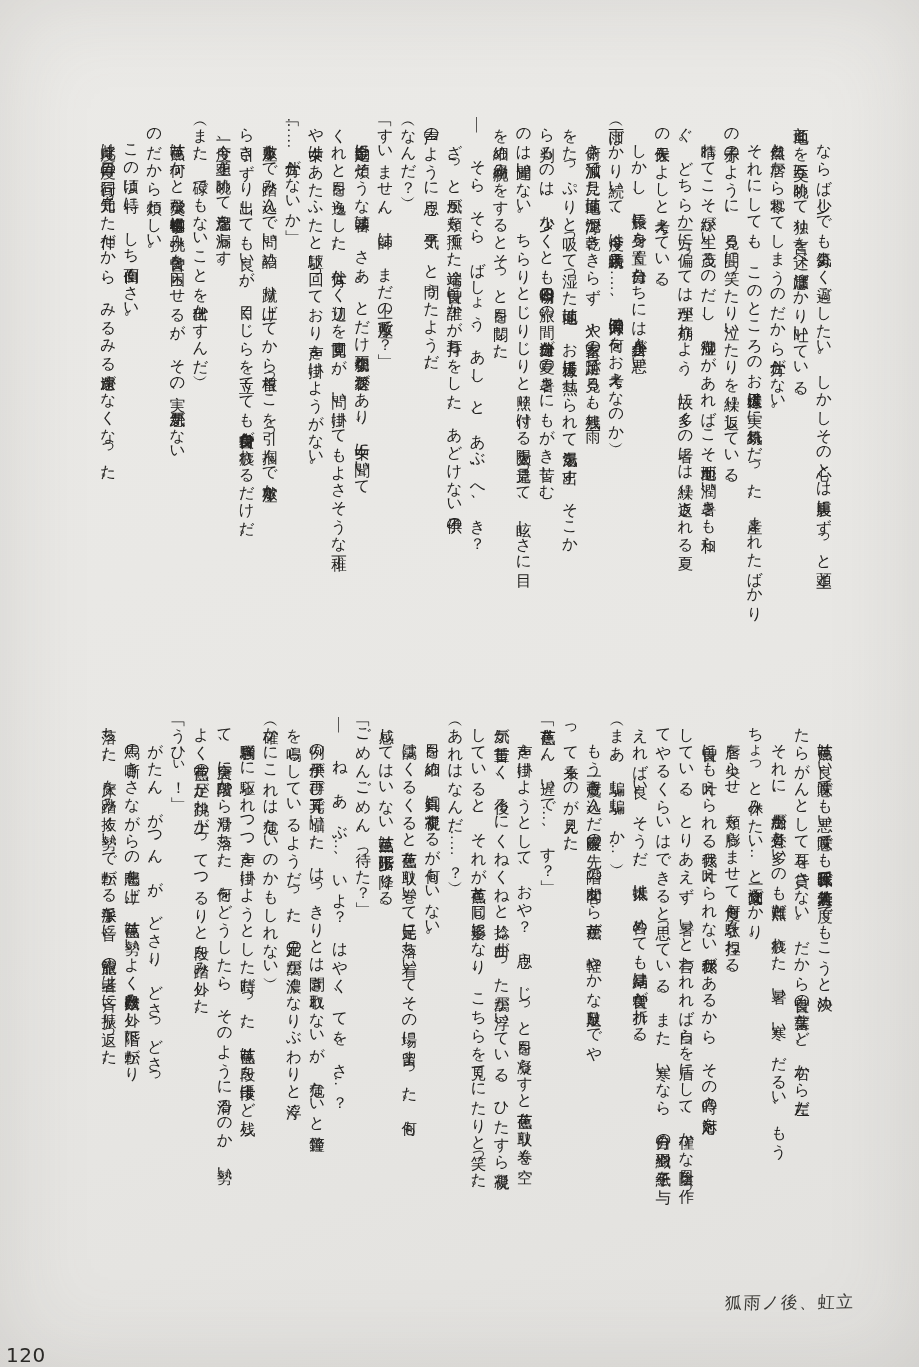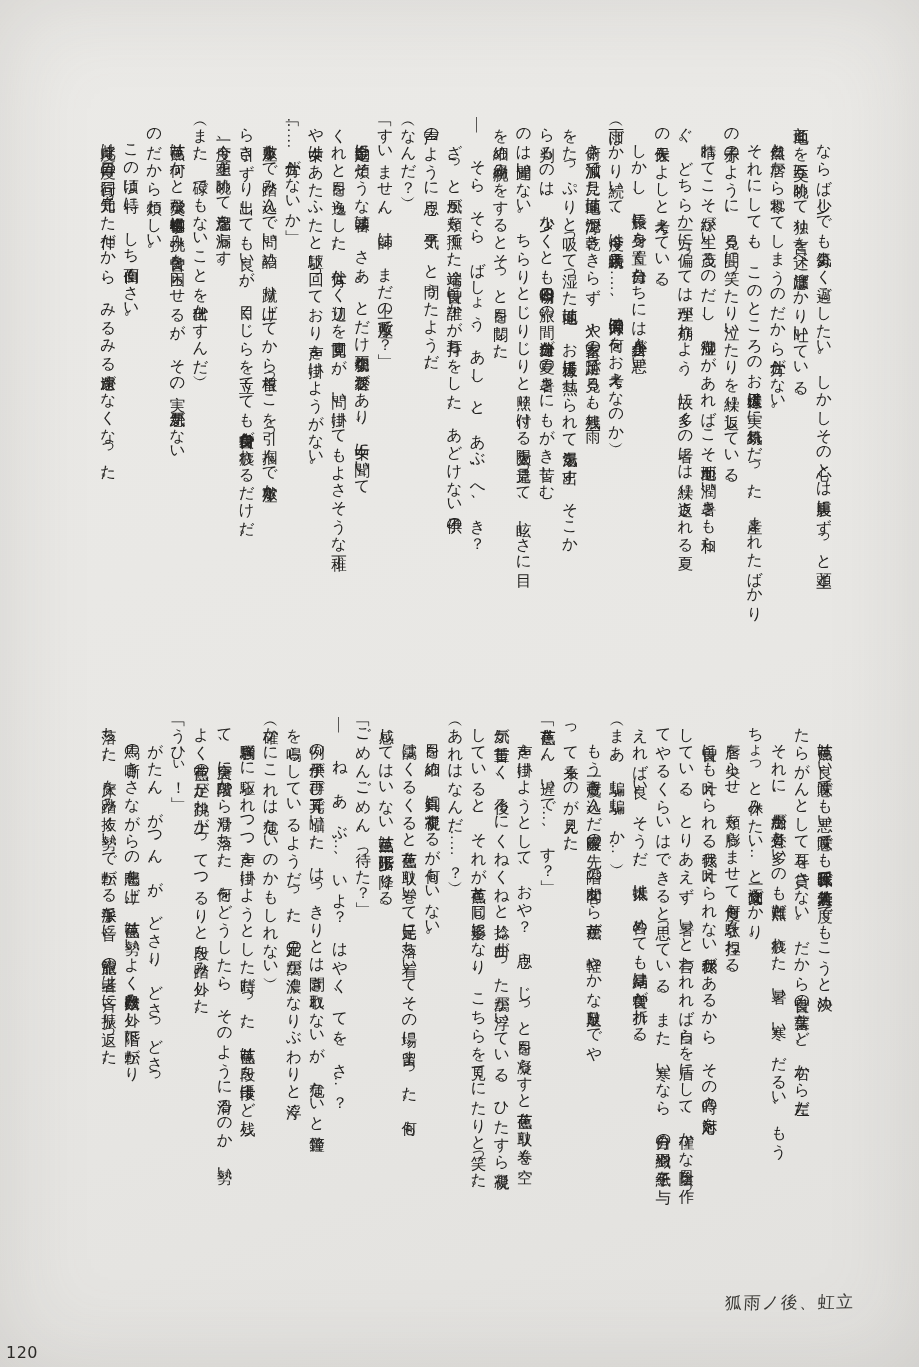--- a/index.html
+++ b/index.html
@@ -54,21 +54,21 @@
     letter-spacing: 1.5px;
     color: #3a3935;
     transform: skewX(-4deg) rotate(-0.5deg);
     white-space: nowrap;
   }
   .page-number {
     position: absolute;
     top: 1343px;
     left: 6px;
     font-family: "DejaVu Sans", "Liberation Sans", sans-serif;
-    font-size: 16px;
+    font-size: 20px;
     letter-spacing: 0.5px;
     color: #2b2a27;
   }
 </style>
 </head>
 <body>
 
 <div class="paper">
   <div class="vtext vtext-upper">
       <p>　ならば少しでも気分よく過ごしたい。しかしその心とは裏腹にずっと頭上と</p>

